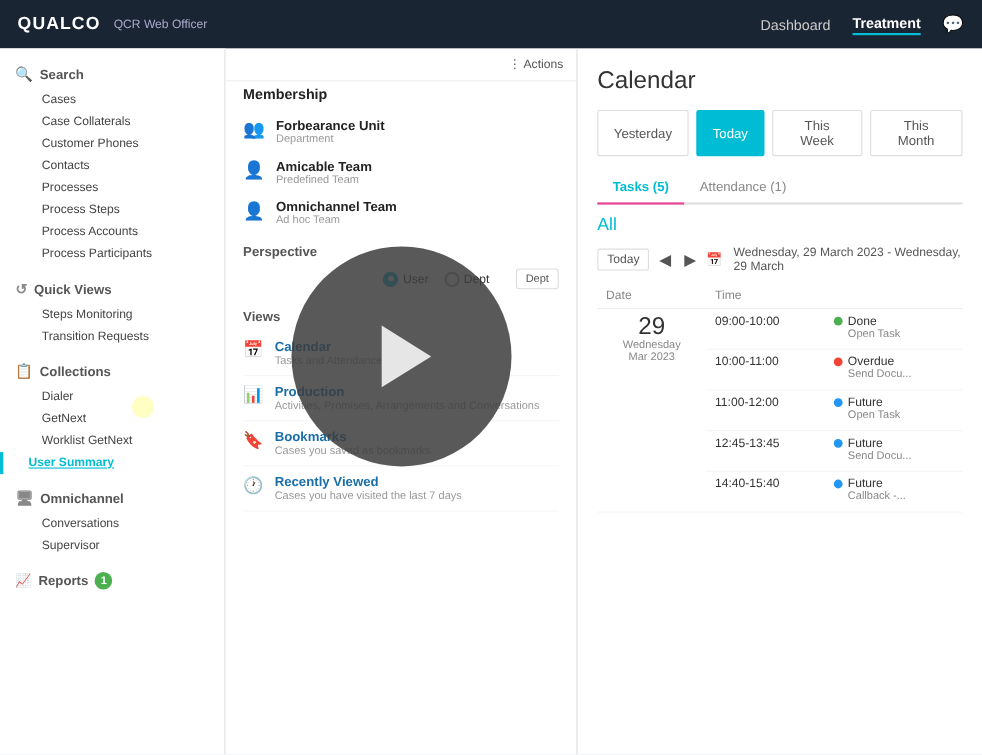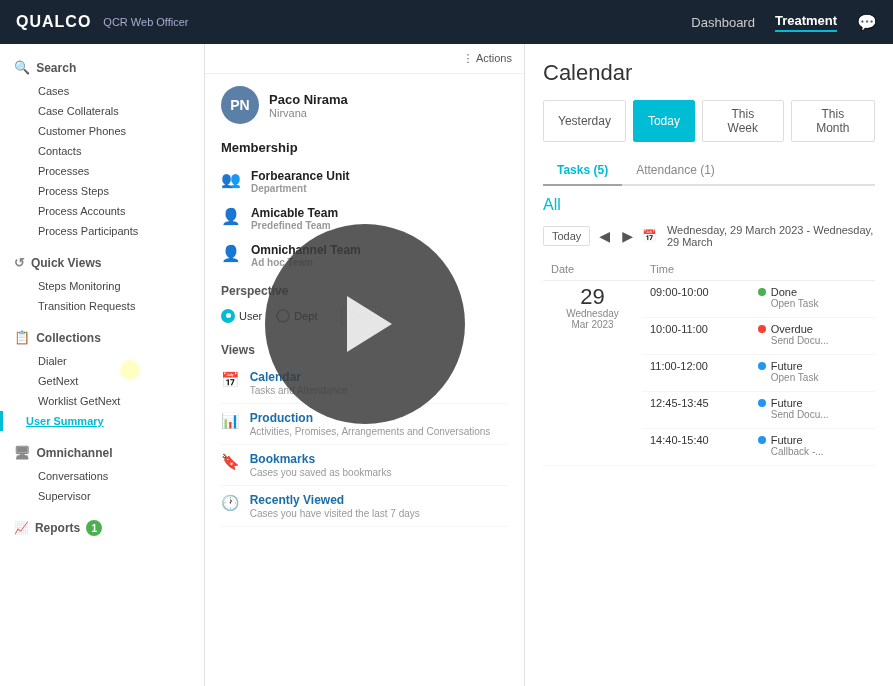--- a/index.html
+++ b/index.html
@@ -100,26 +100,26 @@
       flex-shrink: 0;
     }
     .user-info .name { font-size: 13px; font-weight: bold; color: #222; }
     .user-info .org { font-size: 11px; color: #888; }
 
     
     .membership-title { padding: 4px 16px 8px; font-size: 13px; font-weight: bold; color: #222; }
     .membership-item { display: flex; align-items: flex-start; gap: 10px; padding: 6px 16px; }
     .membership-icon { font-size: 16px; color: #888; margin-top: 1px; flex-shrink: 0; }
     .membership-info .item-name { font-size: 12px; color: #222; font-weight: 600; }
-    .membership-info .item-type { font-size: 10px; color: #999; font-weight: bold; }
+    .membership-info .item-type { font-size: 10px; color: #999; }
 
     
     .perspective-section { padding: 10px 16px; }
     .perspective-title { font-size: 12px; font-weight: bold; color: #555; margin-bottom: 8px; }
-    .perspective-options { display: flex; align-items: center; gap: 14px; }
+    .perspective-options { display: flex; align-items: center; gap: 14px; justify-content: flex-end; }
     .radio-option { display: flex; align-items: center; gap: 4px; font-size: 11px; color: #333; }
     .radio-circle {
       width: 14px; height: 14px; border-radius: 50%;
       border: 2px solid #aaa; flex-shrink: 0;
       display: flex; align-items: center; justify-content: center;
     }
     .radio-circle.selected { border-color: #00bcd4; background: #00bcd4; }
     .radio-circle.selected::after {
       content: ''; width: 5px; height: 5px;
       border-radius: 50%; background: #fff;
@@ -171,21 +171,21 @@
       padding: 6px 14px; font-size: 12px; border: 1px solid #ddd;
       background: #fff; cursor: pointer; color: #555; border-radius: 2px;
     }
     .date-btn.active { background: #00bcd4; color: #fff; border-color: #00bcd4; }
 
     
     .cal-tabs { display: flex; border-bottom: 2px solid #e0e0e0; margin-bottom: 10px; }
     .cal-tab {
       padding: 7px 14px; font-size: 12px; color: #888; cursor: pointer;
     }
-    .cal-tab.active { color: #00bcd4; border-bottom: 2px solid #a3a3a3; margin-bottom: -2px; font-weight: bold; }
+    .cal-tab.active { color: #00bcd4; border-bottom: 2px solid #ec4899; margin-bottom: -2px; font-weight: bold; }
 
     
     .all-filter { color: #00bcd4; font-size: 16px; margin-bottom: 10px; cursor: pointer; }
 
     
     .cal-nav { display: flex; align-items: center; gap: 6px; margin-bottom: 10px; }
     .cal-nav-today { font-size: 11px; padding: 3px 8px; border: 1px solid #ddd; border-radius: 2px; cursor: pointer; color: #555; }
     .cal-nav-arrow { cursor: pointer; color: #555; font-size: 14px; padding: 0 3px; }
     .cal-nav-date { font-size: 11px; color: #555; margin-left: 4px; }
 
@@ -279,27 +279,20 @@
   </aside>
 
   <div class="main-content">
 
     <div class="panel panel-relative">
 
       <div class="panel-actions-bar">
         <span class="actions-btn">⋮ Actions</span>
       </div>
 
-      <div class="user-profile">
-        <div class="avatar">PN</div>
-        <div class="user-info">
-          <div class="name">Paco Nirama</div>
-          <div class="org">Nirvana</div>
-        </div>
-      </div>
 
       <div class="membership-title">Membership</div>
 
       <div class="membership-item">
         <span class="membership-icon">👥</span>
         <div class="membership-info">
           <div class="item-name">Forbearance Unit</div>
           <div class="item-type">Department</div>
         </div>
       </div>

